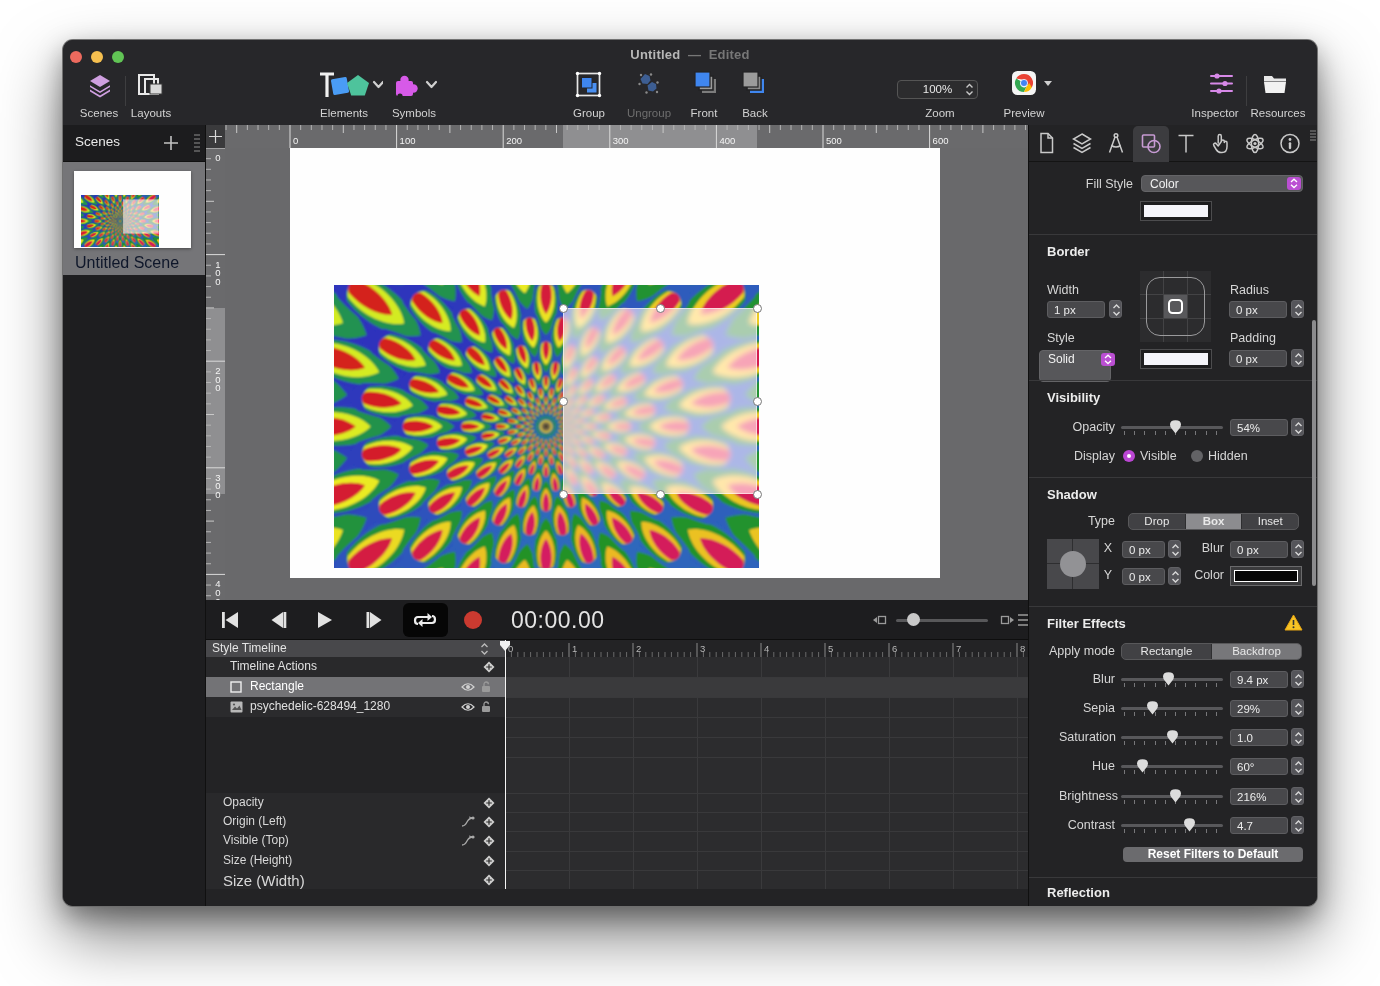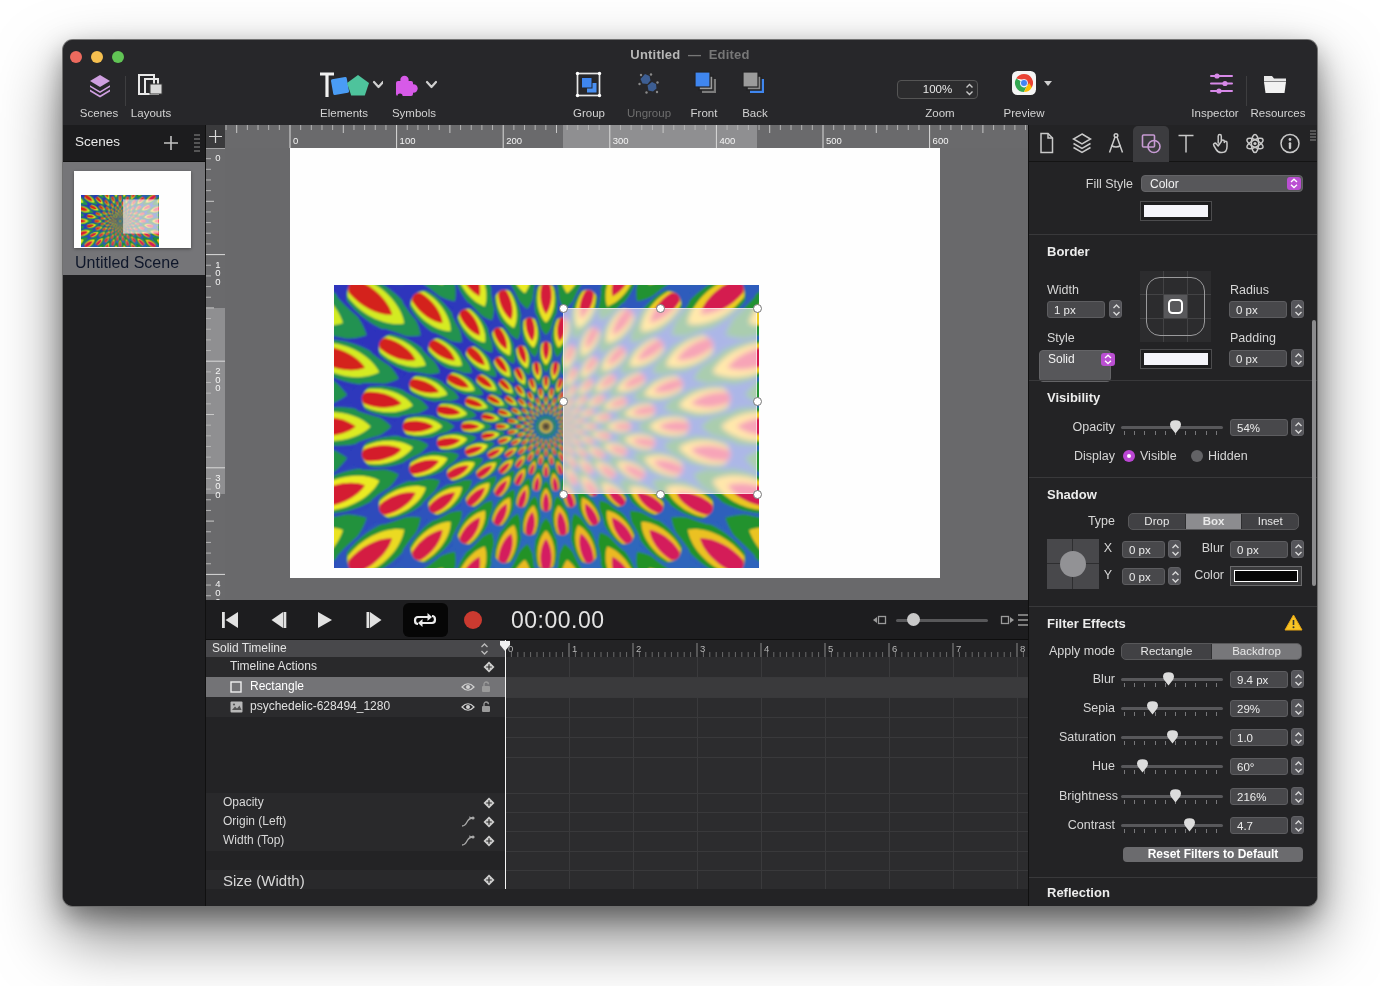--- a/index.html
+++ b/index.html
@@ -1993,21 +1993,21 @@
 <div class="abs" style="left:701px;top:13px;width:13px;height:13px;border-radius:50%;background:#c9c9c9"></div>
 <svg class="abs" style="left:794px;top:14px" width="14" height="12" viewBox="0 0 14 12">
           <path d="M14 6 L10 3 V9 Z" fill="#9a9a9a"></path>
           <rect x="1.5" y="2.5" width="7" height="7" fill="none" stroke="#9a9a9a" stroke-width="1.3"></rect>
         </svg>
 <svg class="abs" style="left:812px;top:13px" width="11" height="14" viewBox="0 0 11 14">
           <path d="M0 2 H11 M0 7 H11 M0 12 H11" stroke="#9a9a9a" stroke-width="1.4"></path>
         </svg>
 </div>
 <div class="abs" style="left:0;top:40px;width:299px;height:17px;background:#48484b">
-        <div class="abs" style="left:6px;top:1px;font-size:12px;color:#e4e4e4">Solid Timeline</div>
+        <div class="abs" style="left:6px;top:1px;font-size:12px;color:#e4e4e4">Style Timeline</div>
         <svg class="abs" style="left:274px;top:3px" width="9" height="12" viewBox="0 0 9 12">
           <path d="M1.5 4 L4.5 1 L7.5 4 M1.5 8 L4.5 11 L7.5 8" stroke="#bbb" stroke-width="1.3" fill="none"></path>
         </svg>
       </div>
 <div class="abs" style="left:299px;top:40px;width:523px;height:17px;background:#232325">
 <svg class="abs" style="left:0;top:0" width="523" height="17" viewBox="0 0 523 17" font-family="Liberation Sans">
           <path d="M0.0 3 V17" stroke="#8a8a8a" stroke-width="1"></path>
           <text x="3.0" y="12" font-size="9.5" fill="#b8b8b8">0</text>
           <path d="M6.4 12 V17" stroke="#6a6a6a" stroke-width="1"></path>
           <path d="M12.8 12 V17" stroke="#6a6a6a" stroke-width="1"></path>
@@ -2168,32 +2168,39 @@
           <path d="M6 3.2 V8.8 M3.2 6 H8.8" stroke="#2a2a2a" stroke-width="1.2"></path>
         </svg>
         <svg class="abs" style="left:255px;top:4px" width="14" height="12" viewBox="0 0 14 12">
           <path d="M1 10 Q4 10 6 6 Q8 2 12 2" fill="none" stroke="#aaa" stroke-width="1.3"></path>
           <circle cx="12" cy="2" r="1.6" fill="#aaa"></circle>
           <path d="M8 1 L12 2" stroke="#aaa" stroke-width="1"></path>
         </svg>
       </div>
 <div class="abs" style="left:299px;top:212.2px;width:523px;height:1px;background:#39393b"></div>
 <div class="abs" style="left:0;top:231.4px;width:299px;height:19.2px;background:#29292b">
-        <div class="abs" style="left:17px;top:2px;font-size:12px;color:#d8d8d8">Width (Top)</div>
+        <div class="abs" style="left:17px;top:2px;font-size:12px;color:#d8d8d8">Visible (Top)</div>
         <svg class="abs" style="left:277px;top:4px" width="12" height="12" viewBox="0 0 12 12">
           <path d="M6 0.5 L11.5 6 L6 11.5 L0.5 6 Z" fill="#cfcfcf"></path>
           <path d="M6 3.2 V8.8 M3.2 6 H8.8" stroke="#2a2a2a" stroke-width="1.2"></path>
         </svg>
         <svg class="abs" style="left:255px;top:4px" width="14" height="12" viewBox="0 0 14 12">
           <path d="M1 10 Q4 10 6 6 Q8 2 12 2" fill="none" stroke="#aaa" stroke-width="1.3"></path>
           <circle cx="12" cy="2" r="1.6" fill="#aaa"></circle>
           <path d="M8 1 L12 2" stroke="#aaa" stroke-width="1"></path>
         </svg>
       </div>
 <div class="abs" style="left:299px;top:231.4px;width:523px;height:1px;background:#39393b"></div>
+<div class="abs" style="left:0;top:250.6px;width:299px;height:19.2px;background:#29292b">
+        <div class="abs" style="left:17px;top:2px;font-size:12px;color:#d8d8d8">Size (Height)</div>
+        <svg class="abs" style="left:277px;top:4px" width="12" height="12" viewBox="0 0 12 12">
+          <path d="M6 0.5 L11.5 6 L6 11.5 L0.5 6 Z" fill="#cfcfcf"></path>
+          <path d="M6 3.2 V8.8 M3.2 6 H8.8" stroke="#2a2a2a" stroke-width="1.2"></path>
+        </svg>
+      </div>
 <div class="abs" style="left:299px;top:250.6px;width:523px;height:1px;background:#39393b"></div>
 <div class="abs" style="left:0;top:269.8px;width:299px;height:19.2px;background:#29292b">
         <div class="abs" style="left:17px;top:2px;font-size:15px;color:#d8d8d8">Size (Width)</div>
         <svg class="abs" style="left:277px;top:4px" width="12" height="12" viewBox="0 0 12 12">
           <path d="M6 0.5 L11.5 6 L6 11.5 L0.5 6 Z" fill="#cfcfcf"></path>
           <path d="M6 3.2 V8.8 M3.2 6 H8.8" stroke="#2a2a2a" stroke-width="1.2"></path>
         </svg>
       </div>
 <div class="abs" style="left:299px;top:269.8px;width:523px;height:1px;background:#39393b"></div>
 <div class="abs" style="left:0;top:289px;width:822px;bottom:0;background:#232325"></div>

